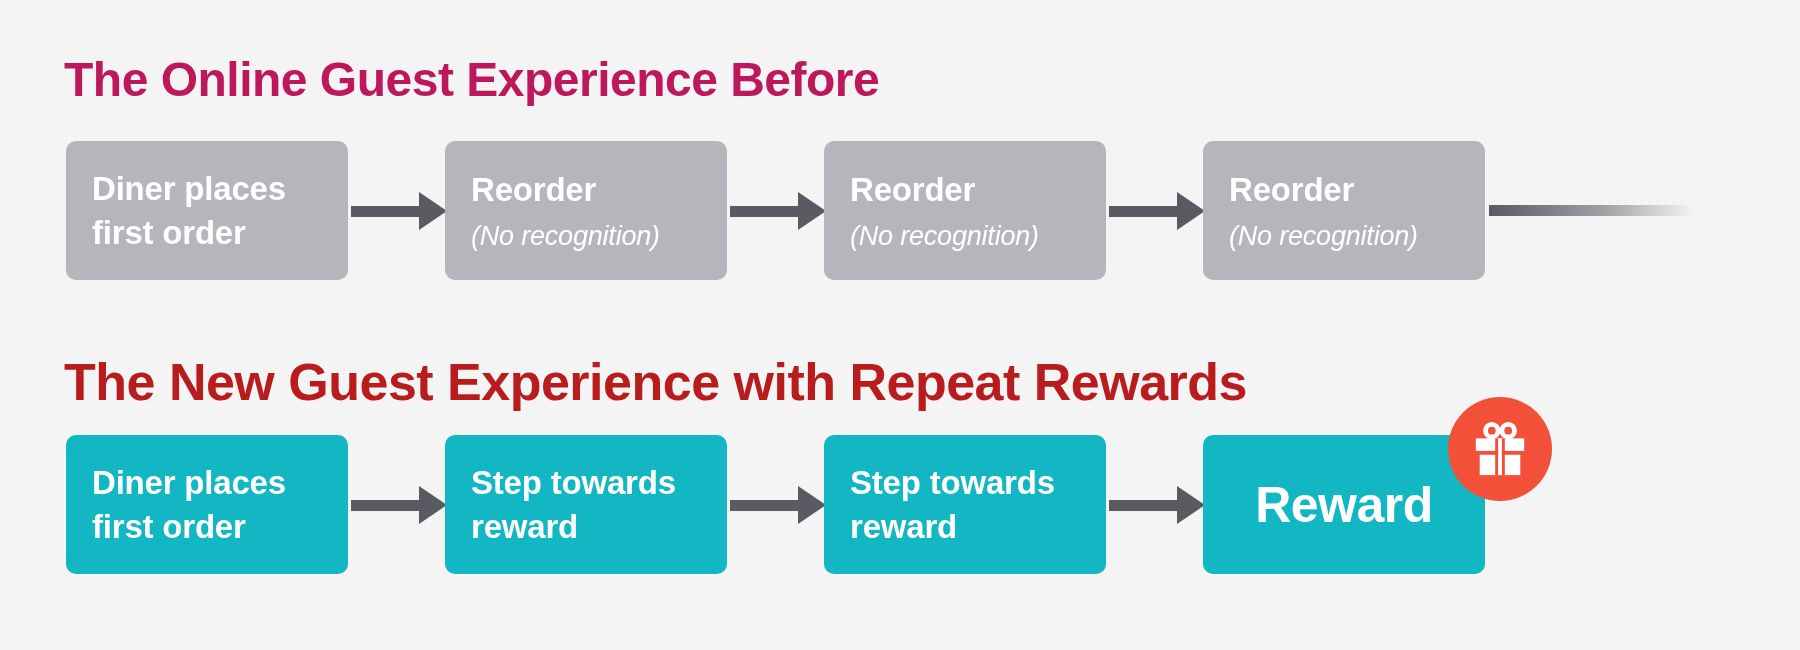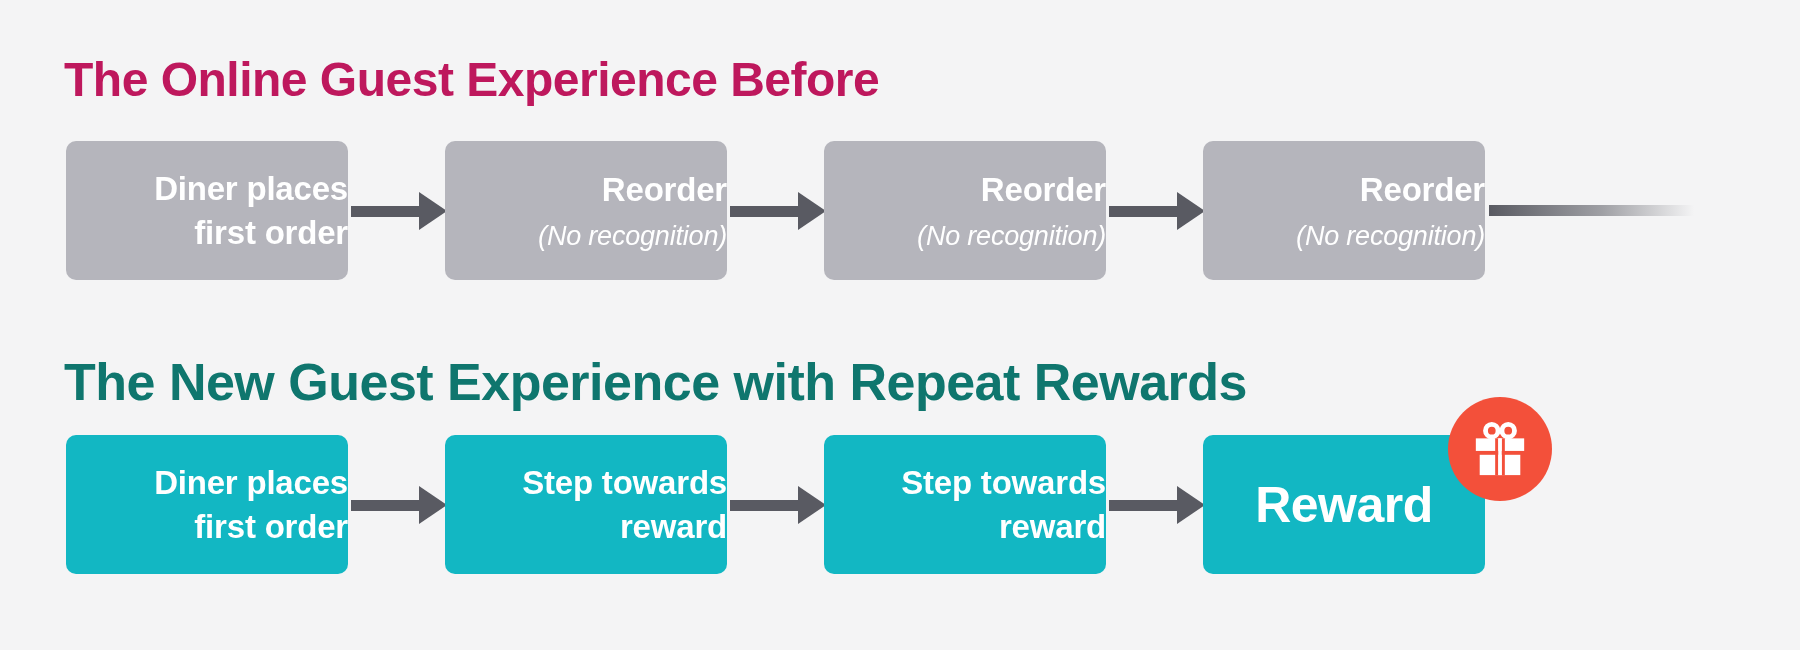--- a/index.html
+++ b/index.html
@@ -15,33 +15,32 @@
     background: #f4f4f5;
   }
   .section-title {
     position: absolute;
     left: 64px;
     font-weight: bold;
     letter-spacing: -0.5px;
     white-space: nowrap;
   }
   .title-before { top: 52px; font-size: 48px; color: #be185d; }
-  .title-after  { top: 352px; font-size: 52px; color: #0f766e; }
+  .title-after  { top: 352px; font-size: 52px; color: #b91c1c; }
 
   .flow-box {
     position: absolute;
     width: 282px; height: 139px;
     border-radius: 10px;
     color: #ffffff;
     display: flex;
     flex-direction: column;
     justify-content: center;
     padding-left: 26px;
     box-sizing: border-box;
-    align-items: flex-end;
   }
   .row-before .flow-box { top: 141px; background: #b5b5bc; }
   .row-after  .flow-box { top: 435px; background: #12b7c3; }
   .pos-0 { left: 66px; }
   .pos-1 { left: 445px; }
   .pos-2 { left: 824px; }
   .pos-3 { left: 1203px; }
 
   .box-line {
     font-size: 33px;

